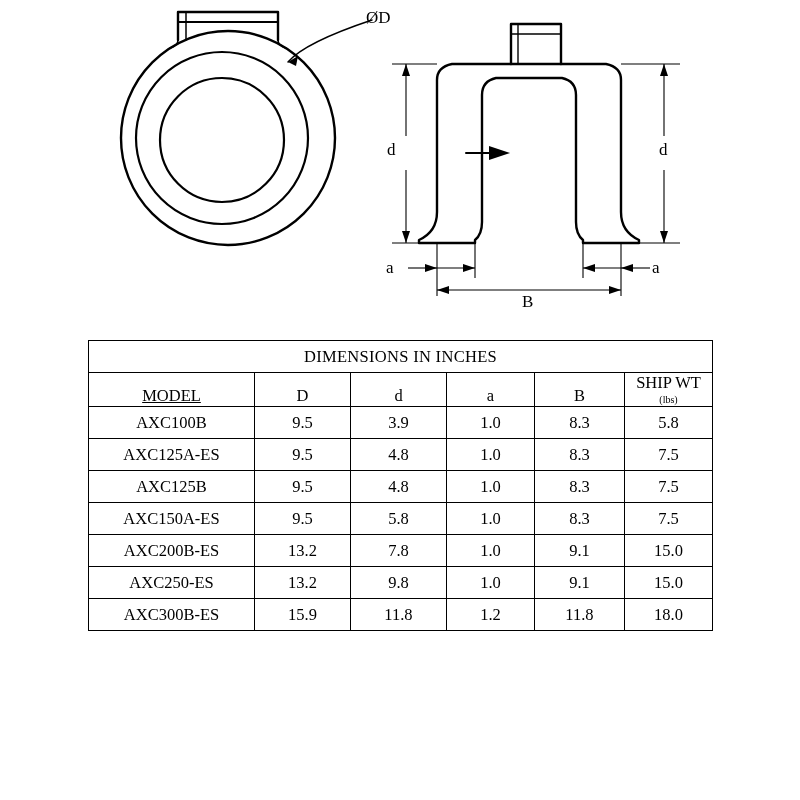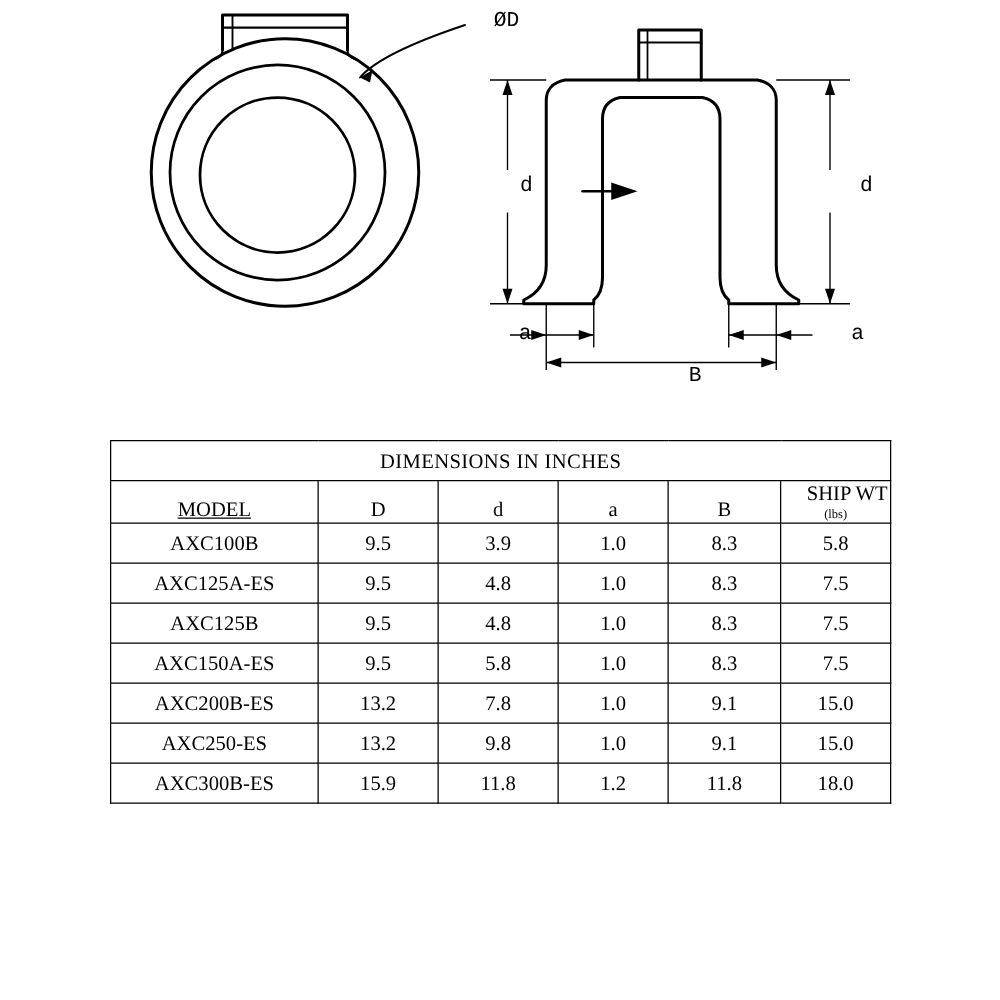--- a/index.html
+++ b/index.html
@@ -27,21 +27,21 @@
     top: 0;
     width: 800px;
     height: 325px;
   }
   .drawing svg { display: block; }
 
   
   .table-wrap {
     position: absolute;
     left: 88px;
-    top: 352px;
+    top: 340px;
     width: 624px;
   }
   table.dims {
     border-collapse: collapse;
     width: 624px;
     table-layout: fixed;
   }
   table.dims td, table.dims th {
     border: 1px solid #000000;
     font-family: "Liberation Serif", serif;
@@ -65,39 +65,38 @@
   }
   .hdr-model {
     text-align: left;
     padding-left: 10px;
     text-decoration: underline;
   }
   .hdr-ship {
     vertical-align: middle;
     line-height: 1.25;
   }
-  .hdr-ship .l1 { display: block; text-align: right; }
+  .hdr-ship .l1 { display: block; }
   .hdr-ship .l2 { display: block; font-size: 10px; }
   td.model {
     text-align: left;
     padding-left: 10px;
   }
   .col-model { width: 166px; }
   .col-d     { width: 96px; }
   .col-dd    { width: 96px; }
   .col-a     { width: 88px; }
   .col-b     { width: 90px; }
   .col-ship  { width: 88px; }
 
   
   .lbl {
     position: absolute;
-    font-family: Liberation Mono, monospace;
+    font-family: Liberation Serif, serif;
     font-size: 17px;
-    margin-left: 29px;
   }
 </style>
 </head>
 <body>
 
 <div class="sheet">
 
   <div class="drawing">
     <svg width="800" height="325" viewBox="0 0 800 325" xmlns="http://www.w3.org/2000/svg">
       <g fill="none" stroke="#000000" stroke-width="2.4" stroke-linejoin="round" stroke-linecap="round">

